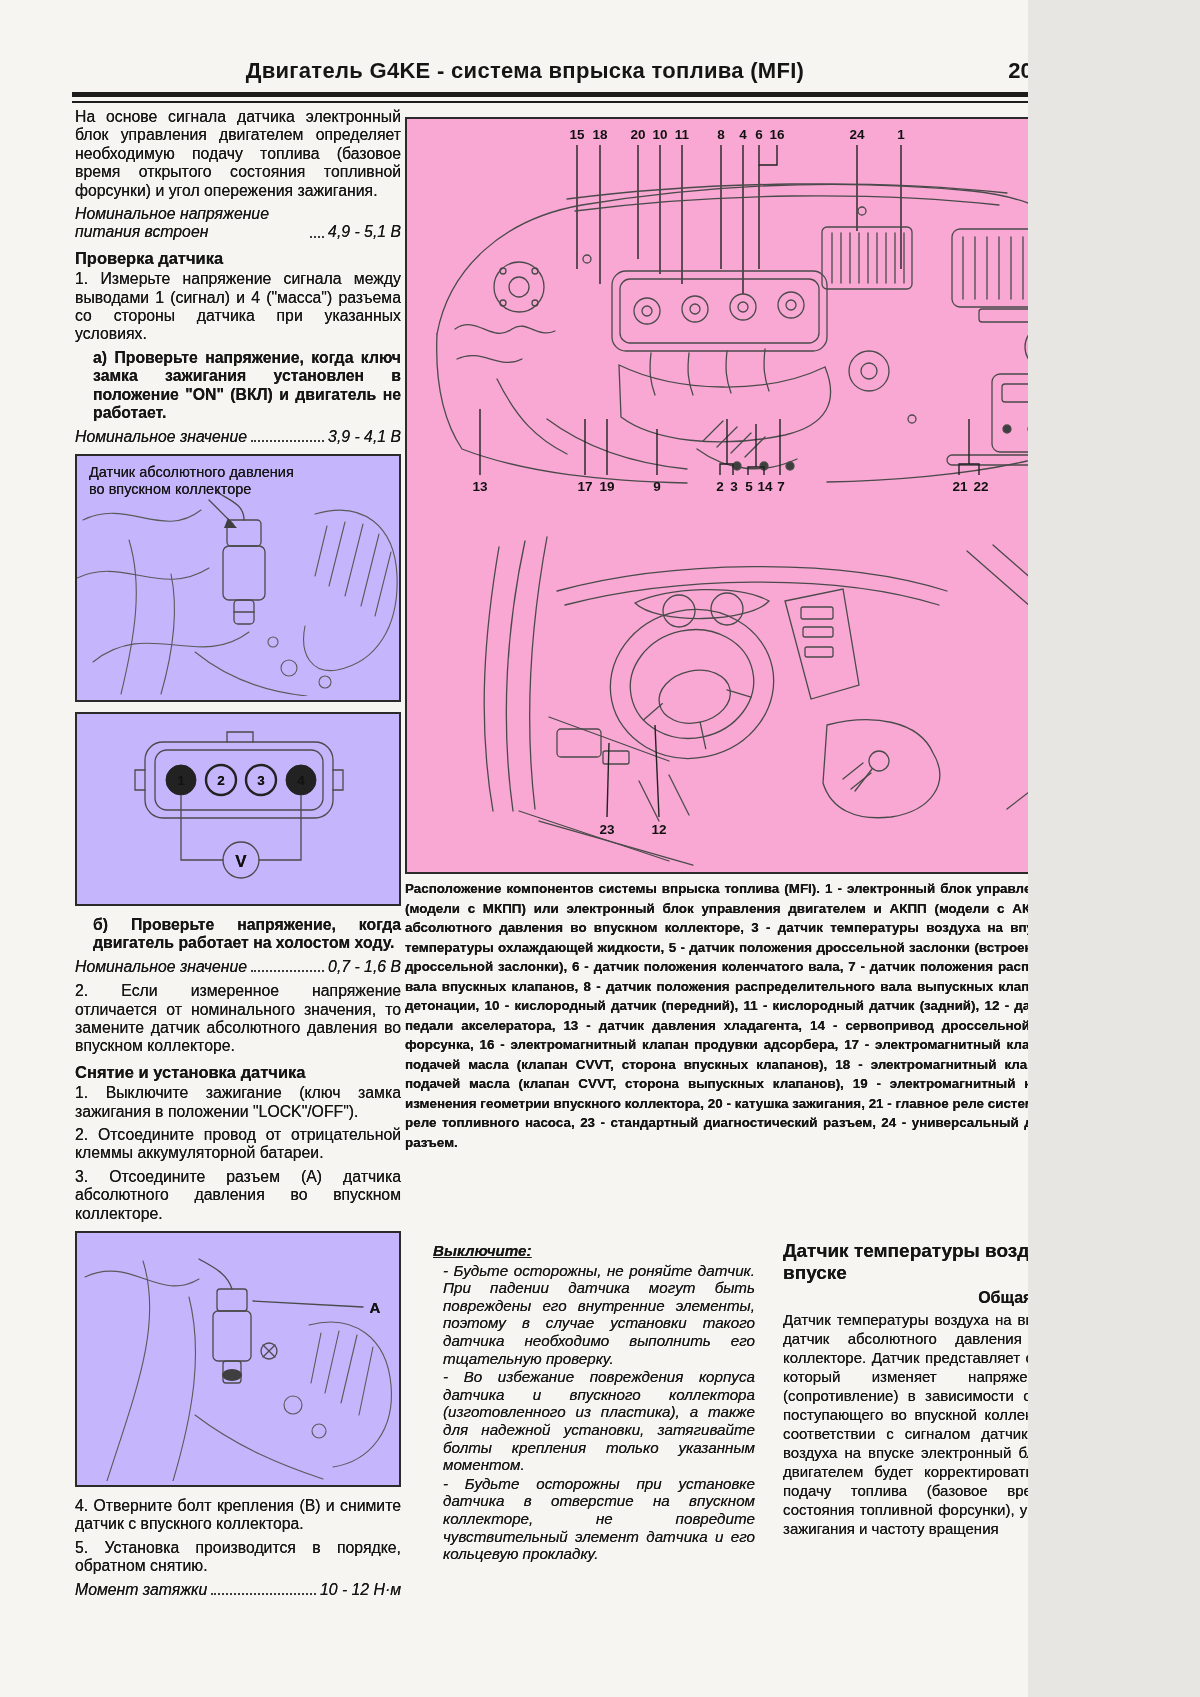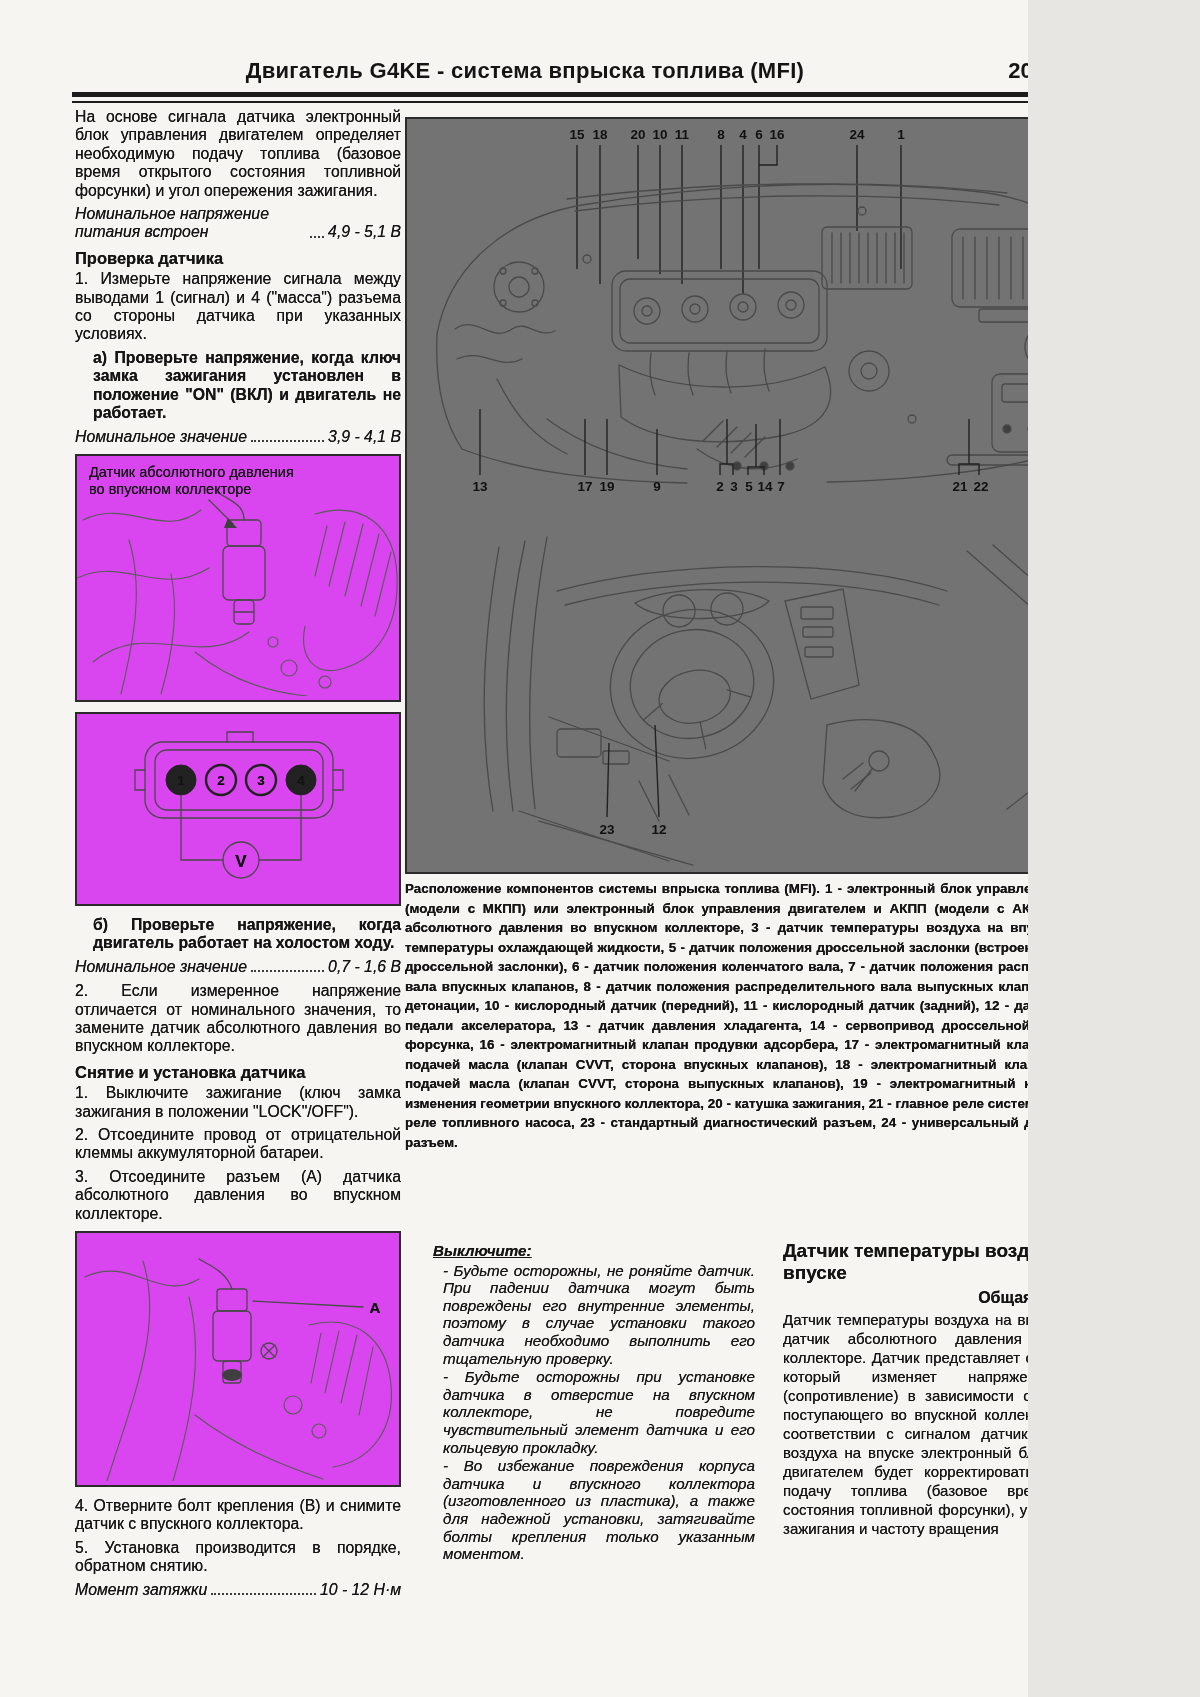--- a/index.html
+++ b/index.html
@@ -16,26 +16,26 @@
   .leftcol{position:absolute;left:75px;top:108px;width:326px;font-size:15.8px;
            line-height:18.4px;text-align:justify;text-shadow:0 0 .4px #222;}
   .leftcol p{margin:0 0 5px 0;}
   .leftcol p.sub{margin-left:18px;font-weight:bold;}
   .bhead{font-weight:bold;font-size:16.5px;margin:7px 0 3px 0;text-align:left;}
   .spec{display:flex;align-items:flex-end;font-style:italic;margin:2px 0 6px 0;
         text-align:left;}
   .spec .lbl{white-space:normal;}
   .spec .lead{flex:1;border-bottom:2px dotted #3c3c3c;margin:0 4px 4px 4px;min-width:14px;}
   .spec .val{font-weight:normal;white-space:nowrap;}
-  .figbox{border:2px solid #2b2b2b;background:#d946ef;margin:8px 0 10px 0;position:relative;}
+  .figbox{border:2px solid #2b2b2b;background:#c4b5fd;margin:8px 0 10px 0;position:relative;}
   .figcap{position:absolute;left:12px;top:8px;font-size:14.5px;line-height:17px;
           text-align:left;text-shadow:0 0 .4px #222;}
   
   .mainfig{position:absolute;left:405px;top:117px;width:731px;height:753px;
-           border:2.5px solid #2b2b2b;background:#737373;}
+           border:2.5px solid #2b2b2b;background:#f9a8d4;}
   .callout{font-size:13.5px;font-weight:bold;fill:#111;text-anchor:middle;
            font-family:"Liberation Sans",sans-serif;}
   .sketch{stroke:#4a4a4a;fill:none;stroke-width:1.3;stroke-linecap:round;}
   .sketch2{stroke:#5a5a5a;fill:none;stroke-width:1.1;stroke-linecap:round;}
   .lead-line{stroke:#222;stroke-width:1.4;fill:none;}
   
   .bigcaption{position:absolute;left:405px;top:879px;width:733px;font-size:13.4px;
               line-height:19.5px;font-weight:bold;text-align:justify;
               text-shadow:0 0 .5px #111;}
   
@@ -355,22 +355,22 @@
       <text x="200" y="715" class="callout">23</text>
       <text x="252" y="715" class="callout">12</text>
     </svg>
   </div>
 
   <div class="bigcaption">Расположение компонентов системы впрыска топлива (MFI). 1 - электронный блок управления двигателем (модели с МКПП) или электронный блок управления двигателем и АКПП (модели с АКПП), 2 - датчик абсолютного давления во впускном коллекторе, 3 - датчик температуры воздуха на впуске, 4 - датчик температуры охлаждающей жидкости, 5 - датчик положения дроссельной заслонки (встроен в сервопривод дроссельной заслонки), 6 - датчик положения коленчатого вала, 7 - датчик положения распределительного вала впускных клапанов, 8 - датчик положения распределительного вала выпускных клапанов, 9 - датчик детонации, 10 - кислородный датчик (передний), 11 - кислородный датчик (задний), 12 - датчик положения педали акселератора, 13 - датчик давления хладагента, 14 - сервопривод дроссельной заслонки, 15 - форсунка, 16 - электромагнитный клапан продувки адсорбера, 17 - электромагнитный клапан управления подачей масла (клапан CVVT, сторона впускных клапанов), 18 - электромагнитный клапан управления подачей масла (клапан CVVT, сторона выпускных клапанов), 19 - электромагнитный клапан системы изменения геометрии впускного коллектора, 20 - катушка зажигания, 21 - главное реле системы впрыска, 22 - реле топливного насоса, 23 - стандартный диагностический разъем, 24 - универсальный диагностический разъем.</div>
 
   <div class="attn">
     <div class="ahead">Выключите:</div>
     <p>- Будьте осторожны, не роняйте датчик. При падении датчика могут быть повреждены его внутренние элементы, поэтому в случае установки такого датчика необходимо выполнить его тщательную проверку.</p>
+    <p>- Во избежание повреждения корпуса датчика и впускного коллектора (изготовленного из пластика), а также для надежной установки, затягивайте болты крепления только указанным моментом.</p>
     <p>- Будьте осторожны при установке датчика в отверстие на впускном коллекторе, не повредите чувствительный элемент датчика и его кольцевую прокладку.</p>
-    <p>- Во избежание повреждения корпуса датчика и впускного коллектора (изготовленного из пластика), а также для надежной установки, затягивайте болты крепления только указанным моментом.</p>
   </div>
 
   <div class="iat">
     <div class="h1">Датчик температуры воздуха на впуске</div>
     <div class="h2">Общая информация</div>
     <p>Датчик температуры воздуха на впуске встроен в датчик абсолютного давления во впускном коллекторе. Датчик представляет собой резистор, который изменяет напряжение сигнала (сопротивление) в зависимости от температуры поступающего во впускной коллектор воздуха. В соответствии с сигналом датчика температуры воздуха на впуске электронный блок управления двигателем будет корректировать необходимую подачу топлива (базовое время открытого состояния топливной форсунки), угол опережения зажигания и частоту вращения</p>
   </div>
 
 </div>
 

